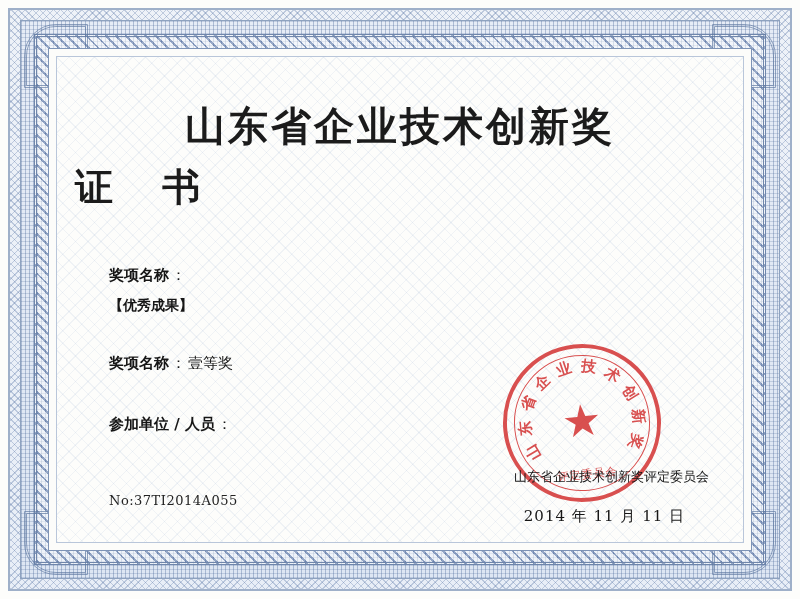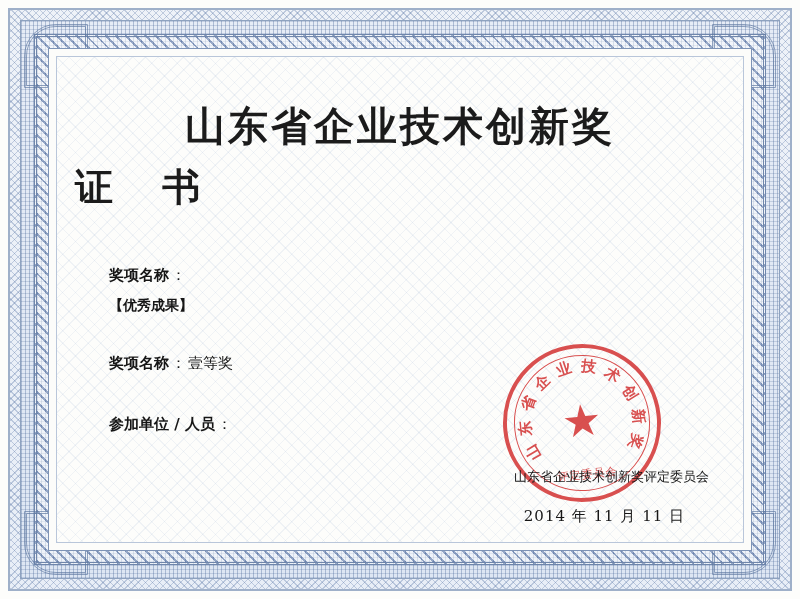--- a/index.html
+++ b/index.html
@@ -309,15 +309,16 @@
           <span style="transform: translate(51.1827px, -25.0865px) rotate(63.8889deg);">创</span>
           <span style="transform: translate(56.9973px, -0.552679px) rotate(89.4444deg);">新</span>
           <span style="transform: translate(51.6595px, 24.0892px) rotate(115deg);">奖</span>
         </div>
       <div class="seal-star">★</div>
       <div class="seal-bottom">评定委员会</div>
     </div>
 
     <div class="issuer">山东省企业技术创新奖评定委员会</div>
     <div class="issue-date">2014 年 11 月 11 日</div>
+    <div class="serial">No:37TI2014A055</div>
 
   </div>
 </div>
 
 </body></html>

